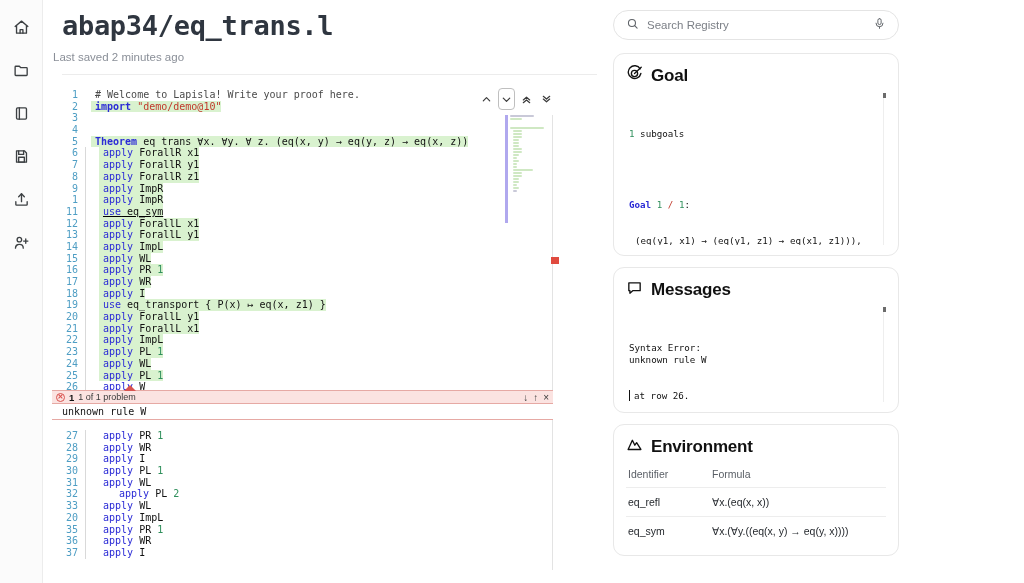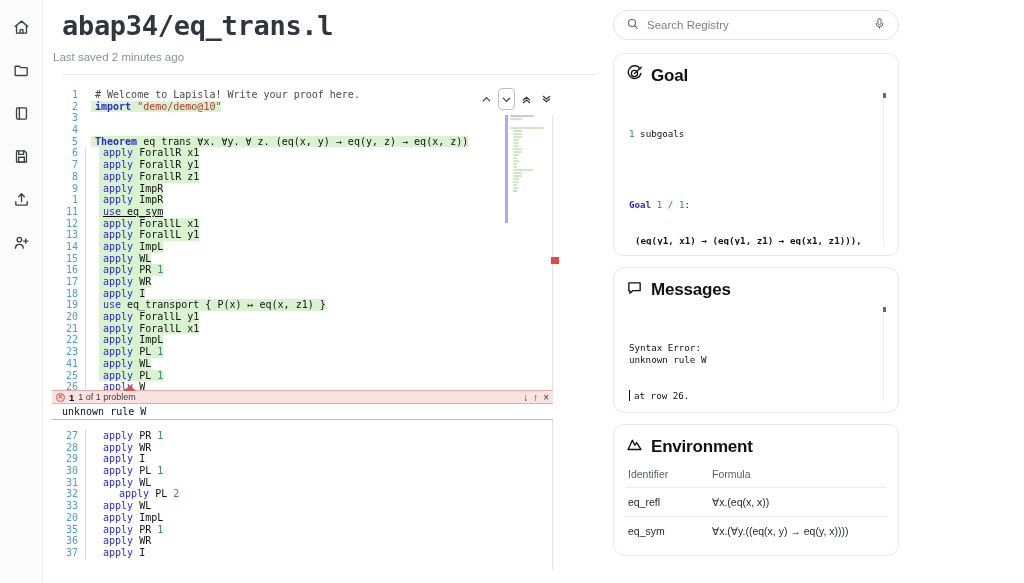--- a/index.html
+++ b/index.html
@@ -339,21 +339,21 @@
             <div class="cl"><span class="ln">14</span><span class="gut bar"></span><span class="ctext hl" style="margin-left: 8px;"><span class="kw2">apply</span><span class="plain"> ImpL</span></span></div>
             <div class="cl"><span class="ln">15</span><span class="gut bar"></span><span class="ctext hl" style="margin-left: 8px;"><span class="kw2">apply</span><span class="plain"> WL</span></span></div>
             <div class="cl"><span class="ln">16</span><span class="gut bar"></span><span class="ctext hl" style="margin-left: 8px;"><span class="kw2">apply</span><span class="plain"> PR </span><span class="num">1</span></span></div>
             <div class="cl"><span class="ln">17</span><span class="gut bar"></span><span class="ctext hl" style="margin-left: 8px;"><span class="kw2">apply</span><span class="plain"> WR</span></span></div>
             <div class="cl"><span class="ln">18</span><span class="gut bar"></span><span class="ctext hl" style="margin-left: 8px;"><span class="kw2">apply</span><span class="plain"> I</span></span></div>
             <div class="cl"><span class="ln">19</span><span class="gut bar"></span><span class="ctext hl" style="margin-left: 8px;"><span class="kw2">use</span><span class="plain"> eq_transport { P(x) ↦ eq(x, z1) }</span></span></div>
             <div class="cl"><span class="ln">20</span><span class="gut bar"></span><span class="ctext hl" style="margin-left: 8px;"><span class="kw2">apply</span><span class="plain"> ForallL y1</span></span></div>
             <div class="cl"><span class="ln">21</span><span class="gut bar"></span><span class="ctext hl" style="margin-left: 8px;"><span class="kw2">apply</span><span class="plain"> ForallL x1</span></span></div>
             <div class="cl"><span class="ln">22</span><span class="gut bar"></span><span class="ctext hl" style="margin-left: 8px;"><span class="kw2">apply</span><span class="plain"> ImpL</span></span></div>
             <div class="cl"><span class="ln">23</span><span class="gut bar"></span><span class="ctext hl" style="margin-left: 8px;"><span class="kw2">apply</span><span class="plain"> PL </span><span class="num">1</span></span></div>
-            <div class="cl"><span class="ln">41</span><span class="gut bar"></span><span class="ctext hl" style="margin-left: 8px;"><span class="kw2">apply</span><span class="plain"> WL</span></span></div>
+            <div class="cl"><span class="ln">24</span><span class="gut bar"></span><span class="ctext hl" style="margin-left: 8px;"><span class="kw2">apply</span><span class="plain"> WL</span></span></div>
             <div class="cl"><span class="ln">25</span><span class="gut bar"></span><span class="ctext hl" style="margin-left: 8px;"><span class="kw2">apply</span><span class="plain"> PL </span><span class="num">1</span></span></div>
             <div class="cl"><span class="ln">26</span><span class="gut bar"></span><span class="ctext" style="margin-left: 8px;"><span class="kw2">apply</span><span class="plain"> W</span></span></div>
           </div>
       </div>
 
       <div class="err-panel">
         <div class="err-caret"></div>
         <div class="err-head">
           <span class="err-x">✕</span>
           <span class="err-count">1</span>
@@ -415,21 +415,21 @@
               <path d="M21.5 3.2 12 12"></path>
             </svg>
         </span>
         <span class="card-title">Goal</span>
       </div>
       <div class="mono-box goal-box">
         <div class="vscroll"><div class="vthumb"></div></div>
         <div><span class="g-num">1</span> <span>subgoals</span></div>
         <div>&nbsp;</div>
         <div><span class="g-kw">Goal</span> <span class="g-num">1</span> <span class="g-slash">/</span> <span class="g-num">1</span>:</div>
-        <div id="goal-hyps"><div style="padding-left: 6px; font-weight: bold;">(eq(y1, x1) → (eq(y1, z1) → eq(x1, z1))),</div></div>
+        <div id="goal-hyps"><div style="padding-left: 6px;">(eq(y1, x1) → (eq(y1, z1) → eq(x1, z1))),</div></div>
         
         
       </div>
     </div>
 
     <div class="card">
       <div class="card-head">
         <span>
           <svg viewBox="0 0 24 24" fill="none" stroke="currentColor" stroke-width="1.9" stroke-linejoin="round">
               <path d="M4 5.5h16v11H9.5L5.5 20v-3.5H4z"></path>

